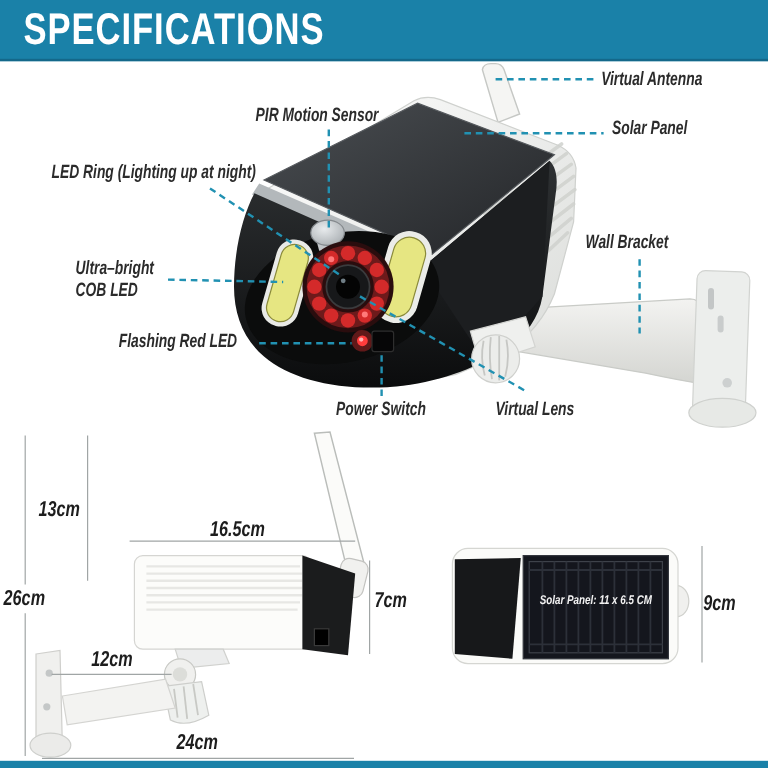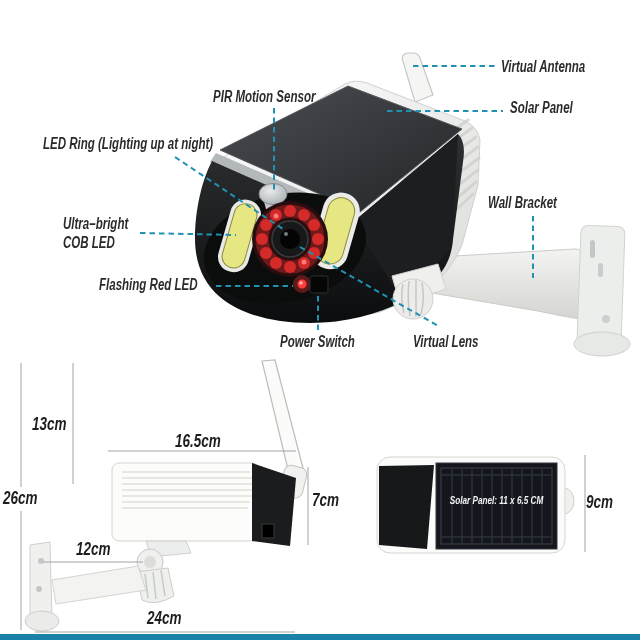--- a/index.html
+++ b/index.html
@@ -220,20 +220,23 @@
       <line x1="274" y1="108" x2="274" y2="190"></line>
       <line x1="175" y1="157" x2="283" y2="229"></line>
       <line x1="140" y1="233" x2="236" y2="235"></line>
       <line x1="216" y1="286" x2="293" y2="286"></line>
       <line x1="318" y1="296" x2="318" y2="331"></line>
       <line x1="300" y1="247" x2="440" y2="327"></line>
       <line x1="533" y1="216" x2="533" y2="278"></line>
     </g>
   </svg>
 
+  <div class="banner">
+    <h1>SPECIFICATIONS</h1>
+  </div>
 
   <div class="callout" style="left:501px;top:57px">Virtual Antenna</div>
   <div class="callout" style="left:510px;top:98px">Solar Panel</div>
   <div class="callout" style="left:213px;top:87px">PIR Motion Sensor</div>
   <div class="callout" style="left:43px;top:134px">LED Ring (Lighting up at night)</div>
   <div class="callout" style="left:63px;top:214px">
     <div>Ultra–bright</div>
     <div>COB LED</div>
   </div>
   <div class="callout" style="left:99px;top:275px">Flashing Red LED</div>

